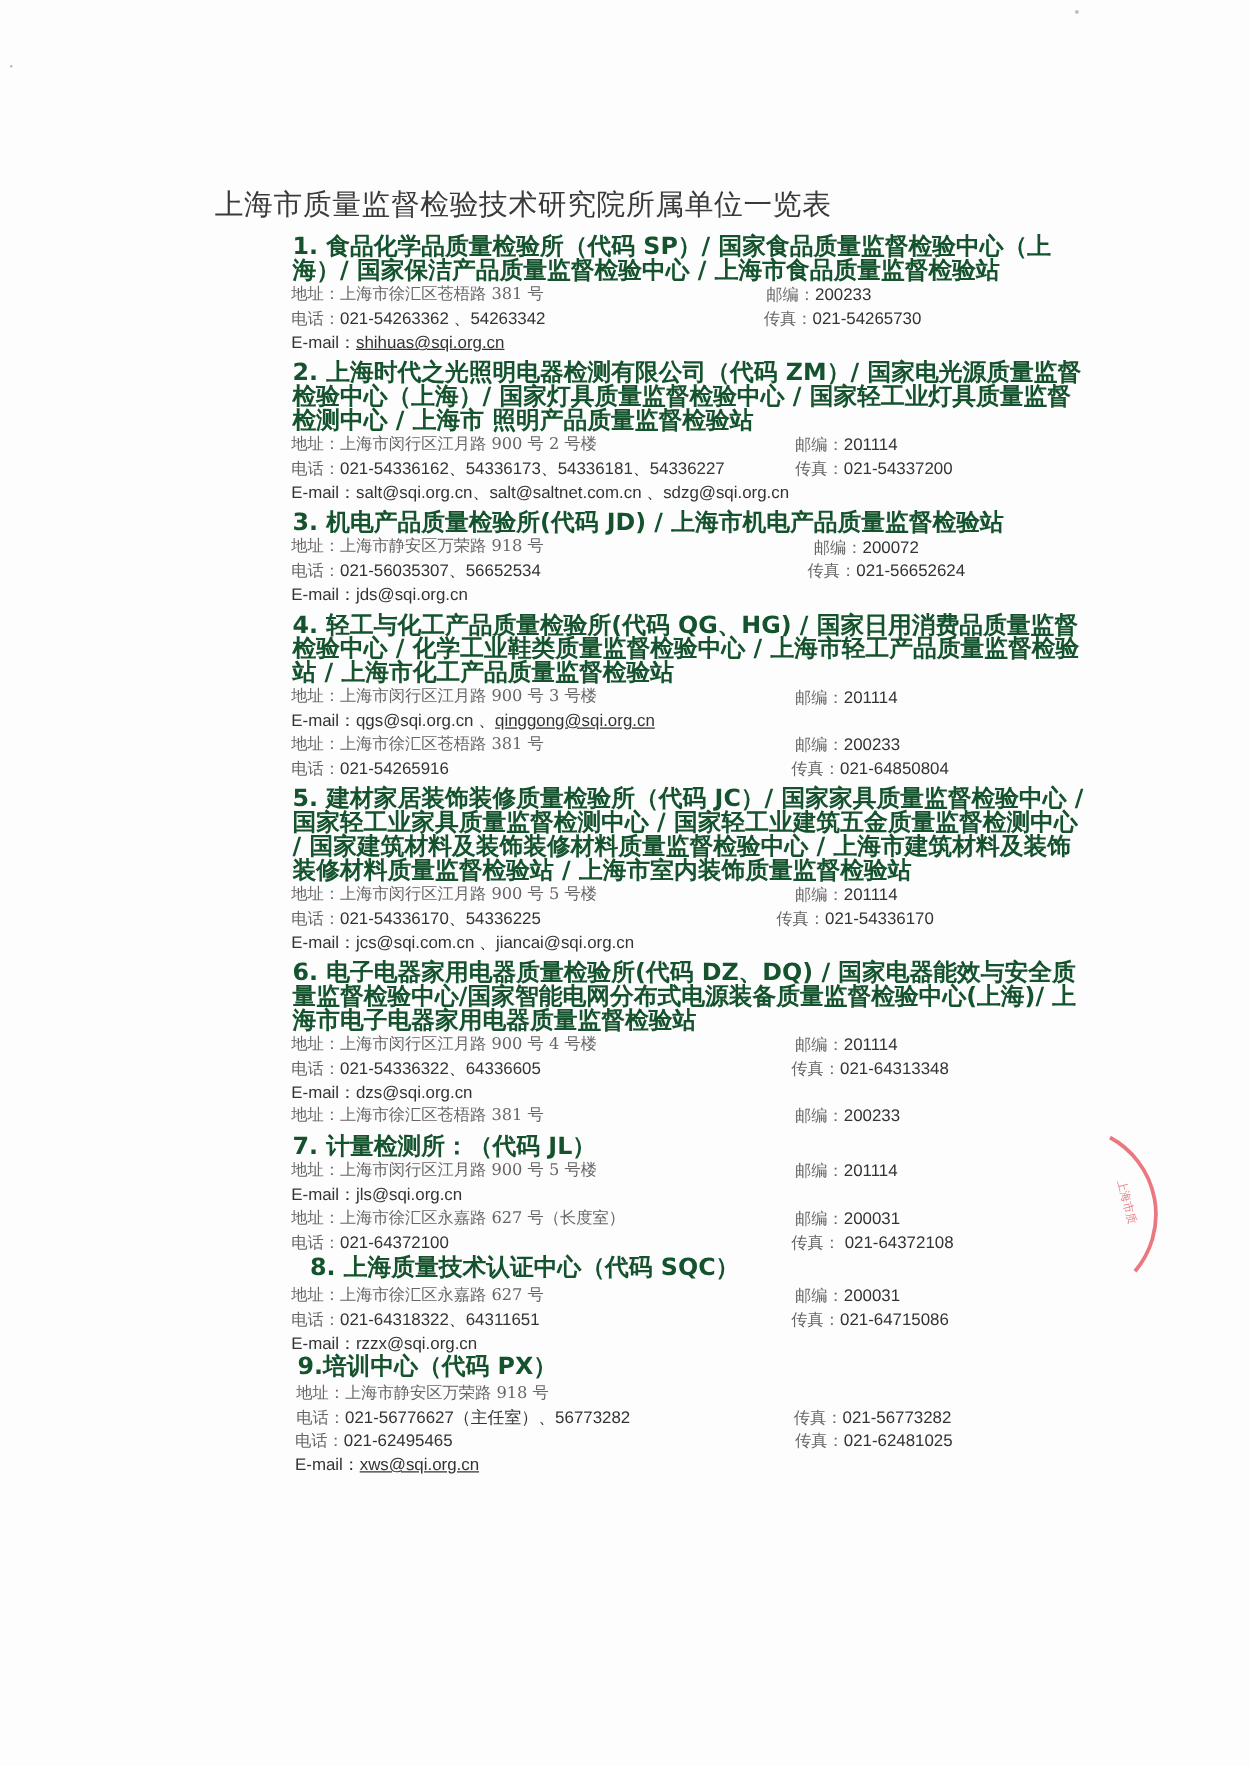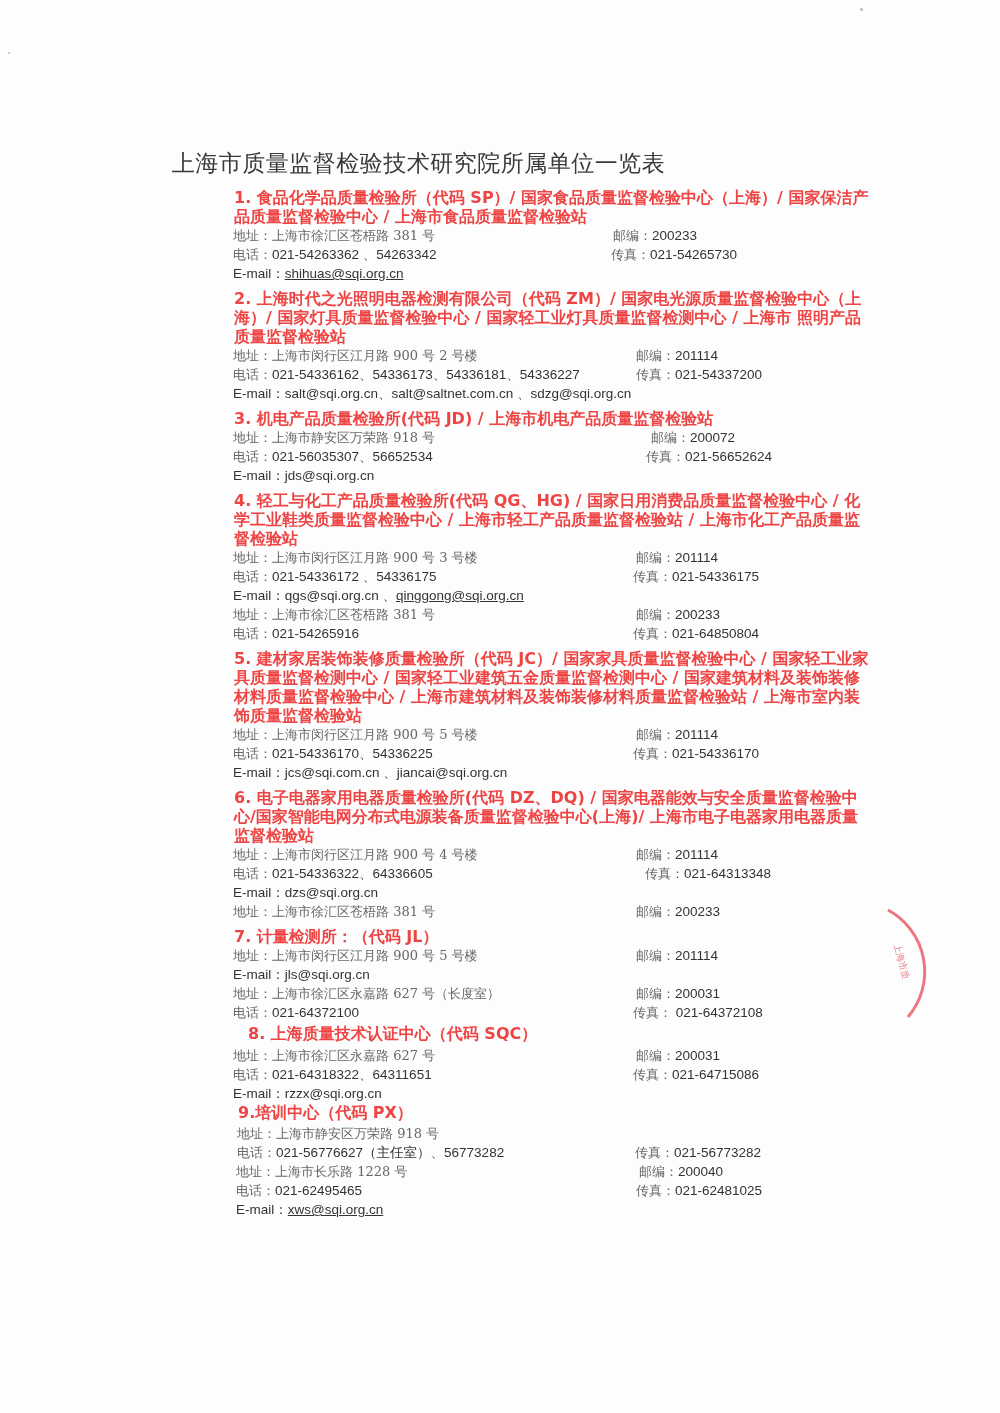--- a/index.html
+++ b/index.html
@@ -7,21 +7,21 @@
     width: 1000px; height: 1413px; background: #fdfdfd; position: relative; overflow: hidden;
     font-family: "DejaVu Sans", "Liberation Sans", sans-serif; color: #333;
   }
   .page-title {
     position: absolute; left: 0; width: 837px; top: 148px; text-align: center;
     font-family: "DejaVu Serif", "Liberation Serif", serif; font-size: 23px; color: #3a3a3a; letter-spacing: 0.5px;
   }
   .doc { position: absolute; left: 233px; top: 188px; width: 640px; }
   .entry { margin-bottom: 6px; }
   .heading {
-    font-weight: bold; font-size: 16px; line-height: 19px; color: #ef4444; margin-left: 1px;
+    font-weight: bold; font-size: 19px; line-height: 19px; color: #14532d; margin-left: 1px;
   }
   .row { position: relative; height: 19px; line-height: 19px; font-size: 13.5px; color: #444; white-space: nowrap; }
   .row .lab { font-family: "DejaVu Serif", serif; color: #666; font-size: 13px; }
   .row .val { font-family: "Liberation Sans", sans-serif; color: #333; }
   .row .right { position: absolute; top: 0; }
   .u { text-decoration: underline; }
   .stamp {
     position: absolute; left: 880px; top: 905px; width: 120px; height: 120px;
   }
   .speck { position: absolute; width: 3px; height: 3px; background: #bbb; border-radius: 50%; }
@@ -57,44 +57,42 @@
       <span class="right" style="left:418px"><span class="lab">邮编：</span><span class="val">200072</span></span></div>
     <div class="row"><span class="lab">电话：</span><span class="val">021-56035307、56652534</span>
       <span class="right" style="left:413px"><span class="lab">传真：</span><span class="val">021-56652624</span></span></div>
     <div class="row"><span class="val">E-mail：</span><span class="val">jds@sqi.org.cn</span></div>
   </div>
 
   <div class="entry">
     <div class="heading">4. 轻工与化工产品质量检验所(代码 QG、HG) / 国家日用消费品质量监督检验中心 / 化学工业鞋类质量监督检验中心 / 上海市轻工产品质量监督检验站 / 上海市化工产品质量监督检验站</div>
     <div class="row"><span class="lab">地址：</span><span class="lab">上海市闵行区江月路 900 号 3 号楼</span>
       <span class="right" style="left:403px"><span class="lab">邮编：</span><span class="val">201114</span></span></div>
-    <div class="row"><span class="lab">电话：</span><span class="val">021-54336172 、54336175</span>
-      <span class="right" style="left:400px"><span class="lab">传真：</span><span class="val">021-54336175</span></span></div>
     <div class="row"><span class="val">E-mail：</span><span class="val">qgs@sqi.org.cn</span><span class="val"> 、</span><span class="val u">qinggong@sqi.org.cn</span></div>
     <div class="row"><span class="lab">地址：</span><span class="lab">上海市徐汇区苍梧路 381 号</span>
       <span class="right" style="left:403px"><span class="lab">邮编：</span><span class="val">200233</span></span></div>
     <div class="row"><span class="lab">电话：</span><span class="val">021-54265916</span>
       <span class="right" style="left:400px"><span class="lab">传真：</span><span class="val">021-64850804</span></span></div>
   </div>
 
   <div class="entry">
     <div class="heading">5. 建材家居装饰装修质量检验所（代码 JC）/ 国家家具质量监督检验中心 / 国家轻工业家具质量监督检测中心 / 国家轻工业建筑五金质量监督检测中心 / 国家建筑材料及装饰装修材料质量监督检验中心 / 上海市建筑材料及装饰装修材料质量监督检验站 / 上海市室内装饰质量监督检验站</div>
     <div class="row"><span class="lab">地址：</span><span class="lab">上海市闵行区江月路 900 号 5 号楼</span>
       <span class="right" style="left:403px"><span class="lab">邮编：</span><span class="val">201114</span></span></div>
     <div class="row"><span class="lab">电话：</span><span class="val">021-54336170、54336225</span>
-      <span class="right" style="left:400px"><span class="lab">传真：</span><span class="val">021-54336170</span></span></div>
+      <span class="right" style="left:388px"><span class="lab">传真：</span><span class="val">021-54336170</span></span></div>
     <div class="row"><span class="val">E-mail：</span><span class="val">jcs@sqi.com.cn 、jiancai@sqi.org.cn</span></div>
   </div>
 
   <div class="entry">
     <div class="heading">6. 电子电器家用电器质量检验所(代码 DZ、DQ) / 国家电器能效与安全质量监督检验中心/国家智能电网分布式电源装备质量监督检验中心(上海)/ 上海市电子电器家用电器质量监督检验站</div>
     <div class="row"><span class="lab">地址：</span><span class="lab">上海市闵行区江月路 900 号 4 号楼</span>
       <span class="right" style="left:403px"><span class="lab">邮编：</span><span class="val">201114</span></span></div>
     <div class="row"><span class="lab">电话：</span><span class="val">021-54336322、64336605</span>
-      <span class="right" style="left:412px"><span class="lab">传真：</span><span class="val">021-64313348</span></span></div>
+      <span class="right" style="left:400px"><span class="lab">传真：</span><span class="val">021-64313348</span></span></div>
     <div class="row"><span class="val">E-mail：</span><span class="val">dzs@sqi.org.cn</span></div>
     <div class="row"><span class="lab">地址：</span><span class="lab">上海市徐汇区苍梧路 381 号</span>
       <span class="right" style="left:403px"><span class="lab">邮编：</span><span class="val">200233</span></span></div>
   </div>
 
   <div class="entry" style="margin-bottom:2px">
     <div class="heading">7. 计量检测所：（代码 JL）</div>
     <div class="row"><span class="lab">地址：</span><span class="lab">上海市闵行区江月路 900 号 5 号楼</span>
       <span class="right" style="left:403px"><span class="lab">邮编：</span><span class="val">201114</span></span></div>
     <div class="row"><span class="val">E-mail：</span><span class="val">jls@sqi.org.cn</span></div>
@@ -114,22 +112,20 @@
   </div>
 
   <div class="entry" style="margin-bottom:0; margin-left:4px">
     <div class="heading">9.培训中心（代码 PX）</div>
     <div class="row" style="margin-top:2px"><span class="lab">地址：</span><span class="lab">上海市静安区万荣路 918 号</span></div>
     <div class="row"><span class="lab">电话：</span><span class="val">021-56776627（主任室）、56773282</span>
       <span class="right" style="left:398px"><span class="lab">传真：</span><span class="val">021-56773282</span></span></div>
   </div>
 
   <div class="entry" style="margin-left:3px">
-    <div class="row"><span class="lab">地址：</span><span class="lab">上海市长乐路 1228 号</span>
-      <span class="right" style="left:403px"><span class="lab">邮编：</span><span class="val">200040</span></span></div>
     <div class="row"><span class="lab">电话：</span><span class="val">021-62495465</span>
       <span class="right" style="left:400px"><span class="lab">传真：</span><span class="val">021-62481025</span></span></div>
     <div class="row"><span class="val">E-mail：</span><span class="val u">xws@sqi.org.cn</span></div>
   </div>
 </div>
 
 <div class="stamp">
   <svg width="120" height="120" viewBox="0 0 120 120">
     <path d="M8 5 A70 70 0 0 1 28 112" fill="none" stroke="#e8606a" stroke-width="3" opacity="0.85"></path>
     <text x="14" y="40" font-size="9" fill="#e8808a" transform="rotate(75 14 40)" font-family="DejaVu Sans, sans-serif">上海市质</text>

